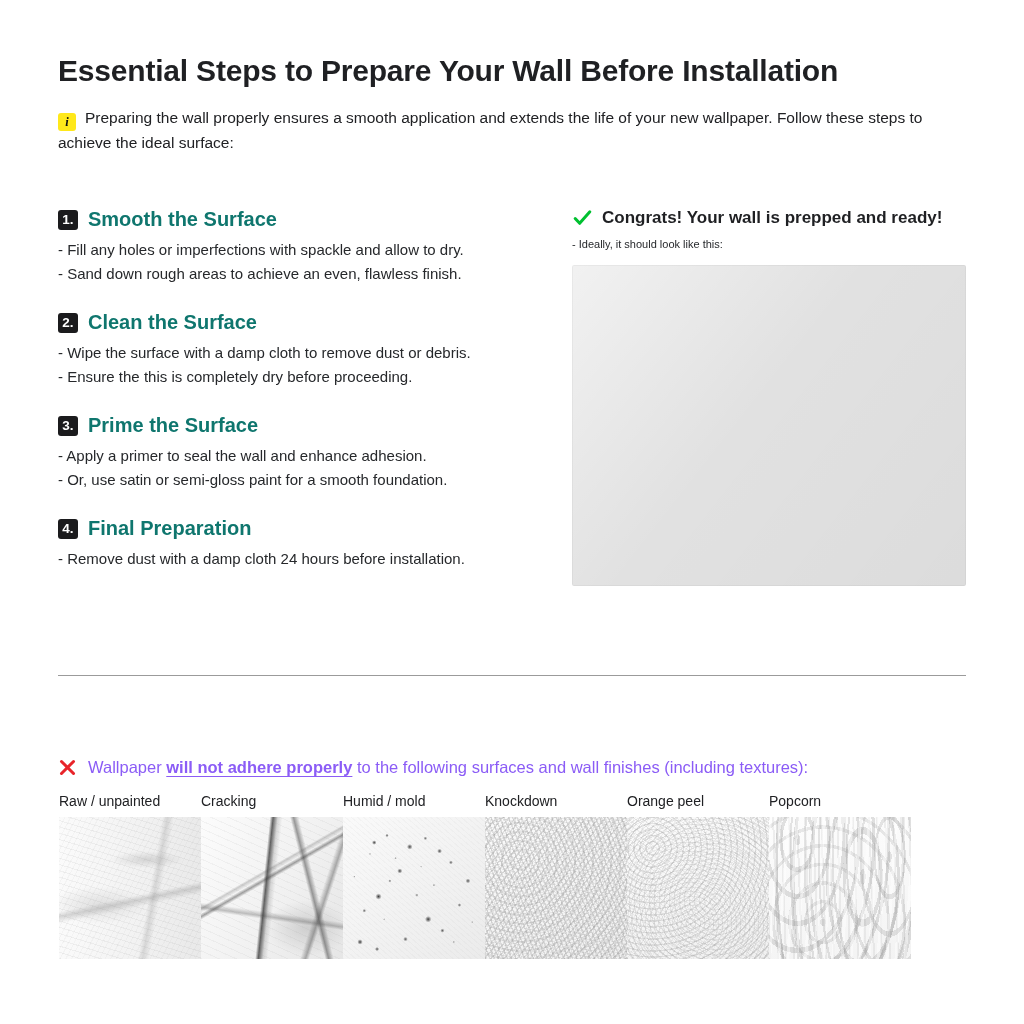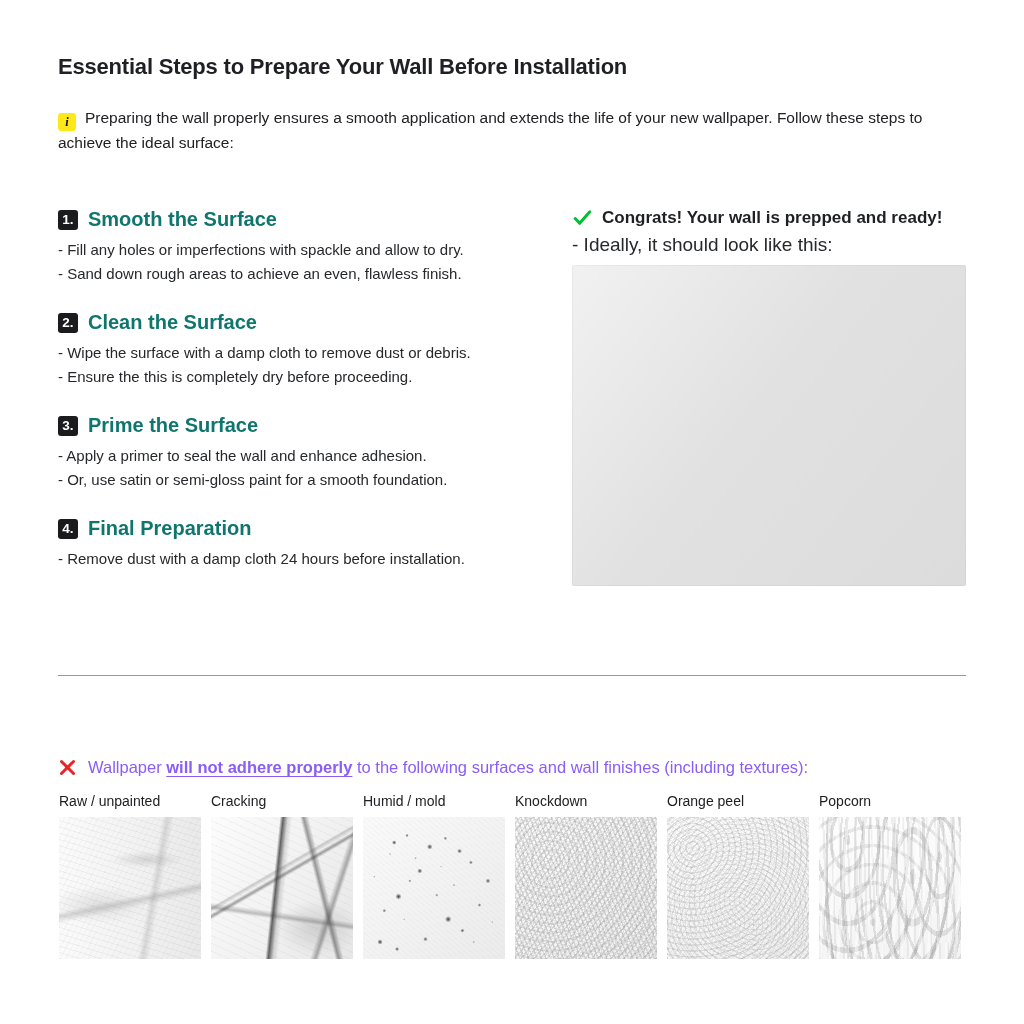--- a/index.html
+++ b/index.html
@@ -20,21 +20,21 @@
     height: 1024px;
     padding: 0;
     overflow: hidden;
   }
 
   
   .page-title {
     position: absolute;
     left: 58px;
     top: 54px;
-    font-size: 22px;
+    font-size: 30px;
     font-weight: bold;
     letter-spacing: -0.2px;
     color: #1f2023;
     white-space: nowrap;
   }
 
   
   .intro {
     position: absolute;
     left: 58px;
@@ -122,21 +122,21 @@
     flex: none;
     display: block;
   }
   .good-title {
     font-size: 17px;
     font-weight: bold;
     color: #1f2023;
     white-space: nowrap;
   }
   .good-sub {
-    font-size: 19px;
+    font-size: 11px;
     line-height: 23px;
     color: #26282b;
     margin-bottom: 9px;
   }
   .smooth-panel {
     width: 394px;
     height: 321px;
     border-radius: 2px;
     background:
       linear-gradient(128deg, rgba(255,255,255,0.55) 0%, rgba(255,255,255,0) 46%, rgba(0,0,0,0.025) 100%),
@@ -182,21 +182,20 @@
   .bad-title .norm { font-weight: normal; }
 
   .thumb-grid {
     position: absolute;
     left: 59px;
     top: 792px;
     width: 910px;
   }
   .thumb-row {
     display: flex;
-    gap: 10px;
   }
   .thumb-cell { width: 142px; }
   .thumb-label {
     font-size: 14px;
     line-height: 18px;
     color: #202124;
     margin-bottom: 7px;
     white-space: nowrap;
   }
   .thumb-img {

